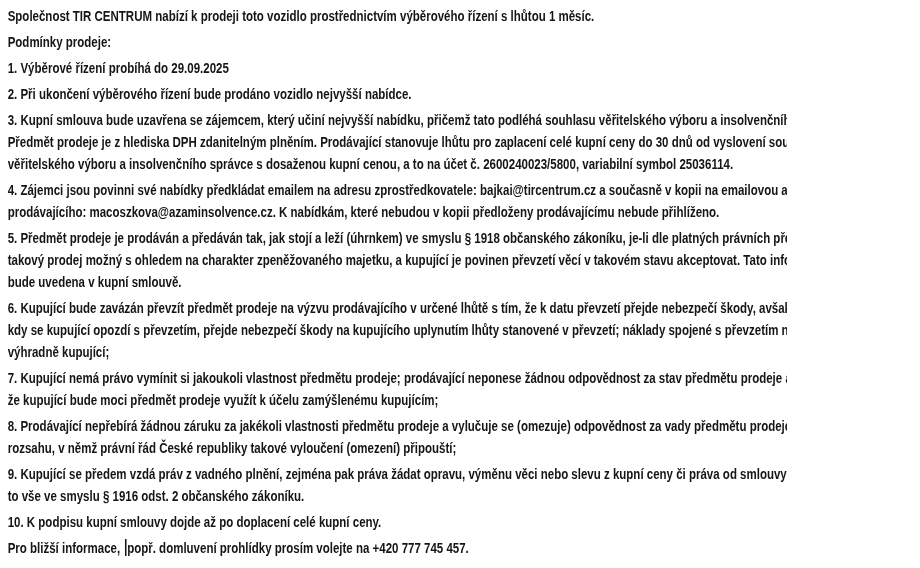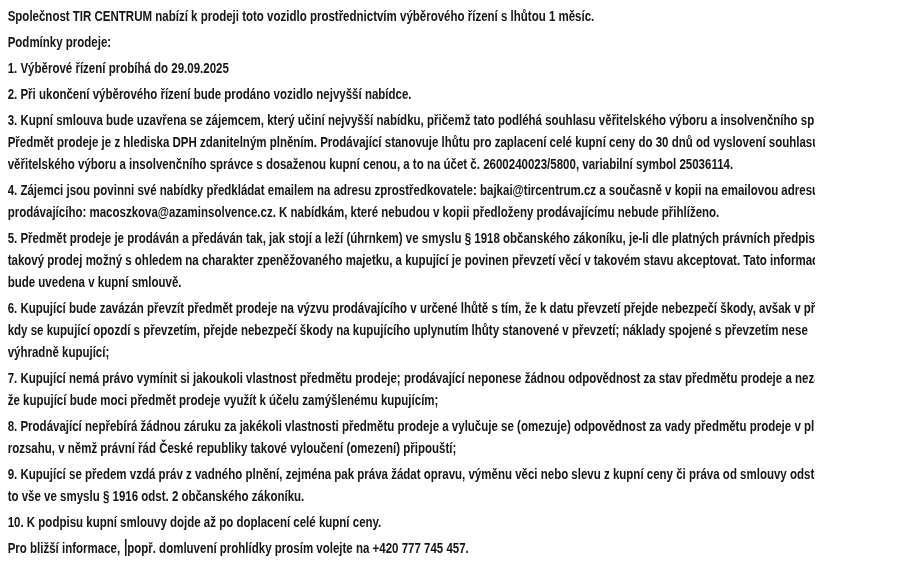--- a/index.html
+++ b/index.html
@@ -12,21 +12,20 @@
     height: 568px;
     background: var(--bg, #ffffff);
   }
   .page {
     position: relative;
     width: 787px;
     height: 568px;
     background: var(--bg, #ffffff);
     overflow: hidden;
     cursor: text;
-    padding-left: 28px;
   }
   
   .doc {
     position: absolute;
     top: 0;
     left: 0;
     width: 1200px;
     box-sizing: border-box;
     padding: 5px 10px 0 10px;
     transform: scaleX(0.7667);

